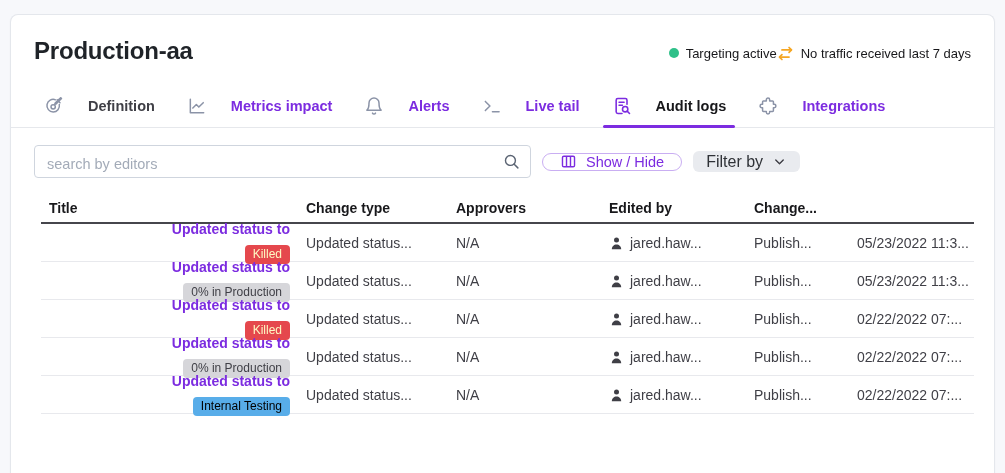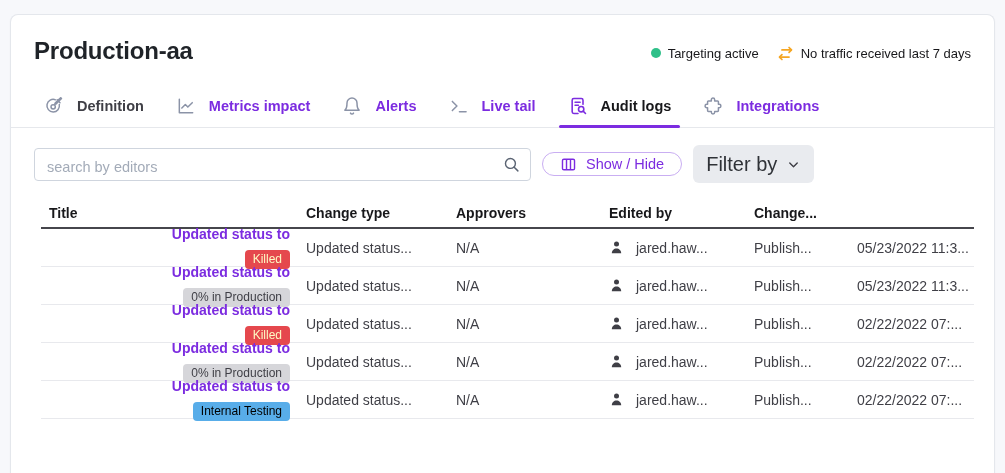--- a/index.html
+++ b/index.html
@@ -26,32 +26,32 @@
   .banner span {
     color:var(--banner_text,#c1492e);
     font-size:11px; font-weight:700; letter-spacing:.18em; text-transform:uppercase;
   }
   
   .header {
     display:flex; align-items:center; justify-content:space-between;
     padding:22px 23px 0 23px;
   }
   .page-title { font-size:24px; font-weight:700; color:#1f2328; letter-spacing:-.2px; }
-  .status-group { display:flex; align-items:center; gap:18px; padding-top:4px; }
+  .status-group { display:flex; align-items:center; padding-top:4px; }
   .status { display:flex; align-items:center; gap:7px; font-size:13px; color:#18181b; }
   .dot { width:10px; height:10px; border-radius:50%; background:var(--status_green,#2fc089); }
   .swap-icon { width:17px; height:17px; color:var(--warning_orange,#f5a623); }
   
   .tabs {
     display:flex; align-items:stretch; gap:32px;
     margin-top:20px; padding:0 23px 0 33px;
     border-bottom:1px solid #e6e8ec; height:43px;
   }
   .tab {
-    display:flex; align-items:center; gap:13px;
+    display:flex; align-items:center; gap:24px;
     font-size:14.5px; font-weight:700; color:var(--accent,#7c3aed);
     position:relative; cursor:pointer; white-space:nowrap;
   }
   .tab svg { width:20px; height:20px; color:#8b93a7; }
   .tab--muted { color:#3f3f46; }
   .tab--active { color:#18181b; }
   .tab--active svg { color:var(--accent,#7c3aed); }
   .tab--active::after {
     content:""; position:absolute; left:-9px; right:-9px; bottom:-1px;
     height:3px; background:var(--accent,#7c3aed); border-radius:2px;
@@ -62,29 +62,29 @@
   .search-box input {
     width:100%; height:33px; border:1px solid #cfd5de; border-radius:4px;
     padding:5px 36px 0 12px; font-size:14.5px; font-family:inherit; color:#27272a;
     outline:none; background:#fff;
   }
   .search-box input::placeholder { color:#a3abb8; }
   .search-box svg {
     position:absolute; right:11px; top:8px; width:17px; height:17px; color:#5b6473;
   }
   .btn-showhide {
-    display:flex; align-items:center; gap:9px; height:24px; padding:0 17px;
+    display:flex; align-items:center; gap:9px; height:18px; padding:0 17px;
     border:1px solid #c9aef2; border-radius:16px; background:#fff;
     color:var(--accent,#7c3aed); font-size:14.5px; font-family:inherit; cursor:pointer;
   }
   .btn-showhide svg { width:17px; height:17px; }
   .btn-filter {
-    display:flex; align-items:center; gap:9px; height:38px; padding:0 13px;
+    display:flex; align-items:center; gap:9px; height:21px; padding:0 13px;
     border:none; border-radius:6px; background:#e9ebef;
-    color:#2f3237; font-size:20px; font-family:inherit; cursor:pointer;
+    color:#2f3237; font-size:16px; font-family:inherit; cursor:pointer;
   }
   .btn-filter svg { width:15px; height:15px; color:#3f3f46; }
   
   .table { margin:15px 20px 0 30px; }
   .tr {
     display:grid;
     grid-template-columns:257px 150px 153px 145px 103px 1fr;
     align-items:center;
   }
   .thead { height:31px; border-bottom:2px solid #46464c; }
@@ -92,21 +92,21 @@
   .row { height:38px; border-bottom:1px solid #e8e9ed; cursor:pointer; }
   .td { font-size:14px; color:#3f3f46; padding:0 8px; white-space:nowrap; overflow:hidden; }
   .td-title { display:flex; align-items:flex-end; gap:8px;flex-direction:column; }
   .title-link { font-weight:700; color:var(--accent,#7c3aed); text-decoration:none; white-space:nowrap; }
   .badge {
     font-size:12px; padding:3px 8px 4px; border-radius:4px; white-space:nowrap; line-height:1;
   }
   .badge-red  { background:var(--badge_red_bg,#e5484d);  color:#fef9c3; }
   .badge-gray { background:var(--badge_gray_bg,#d6d6da); color:#3f3f46; }
   .badge-blue { background:var(--badge_blue_bg,#58ade9); color:#000000; }
-  .td-edited { display:flex; align-items:center; gap:12px; }
+  .td-edited { display:flex; align-items:flex-end; gap:6px; }
   .td-edited svg { width:15px; height:15px; color:#3f3f46; flex:none; }
 </style>
 </head>
 <body>
 
 <div class="card">
 
 
   <div class="header">
     <h1 class="page-title">Production-aa</h1>

